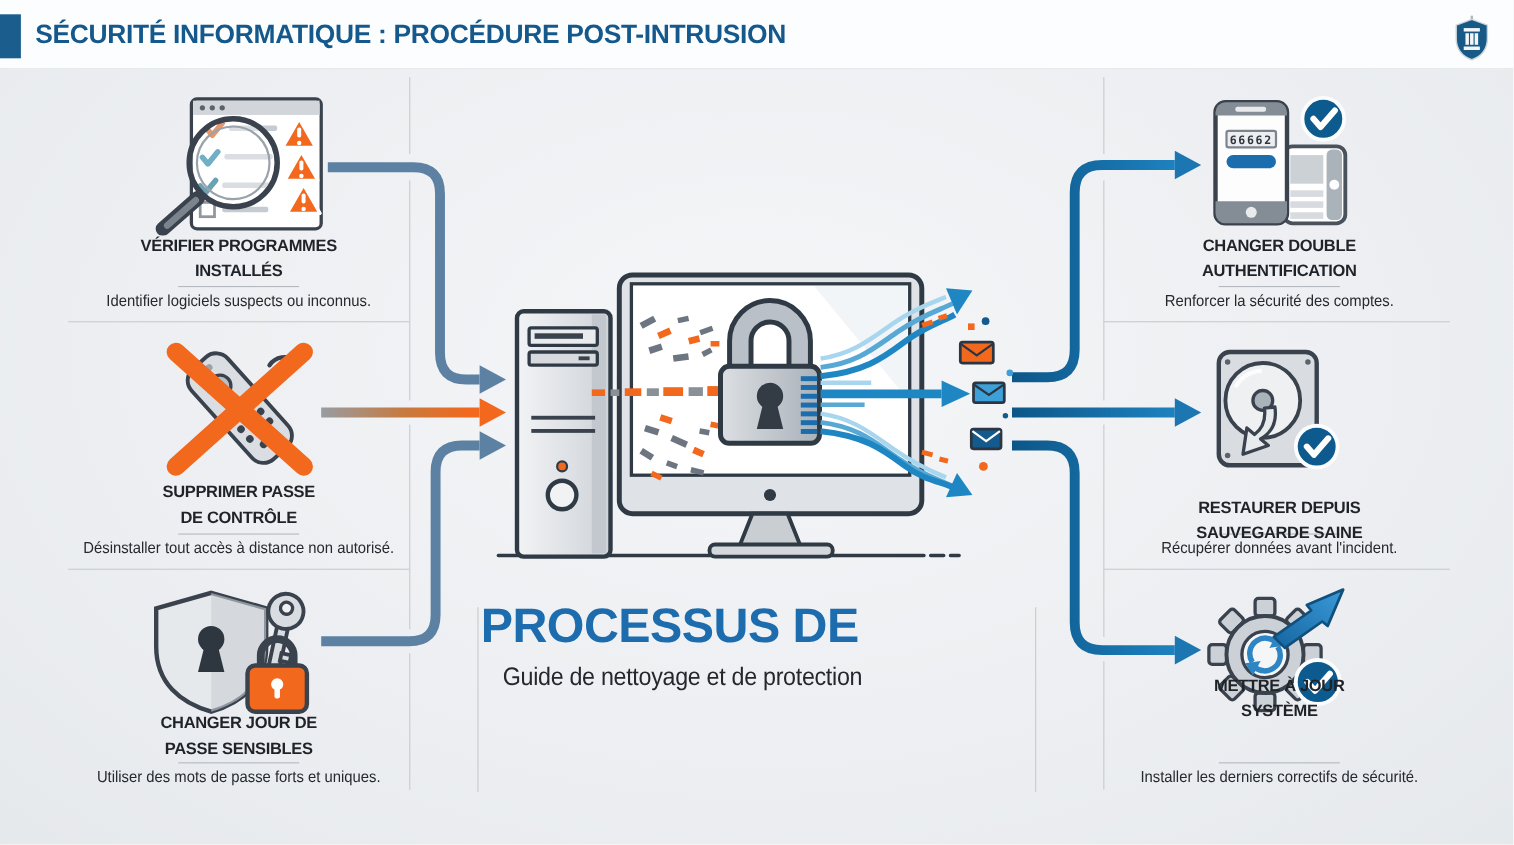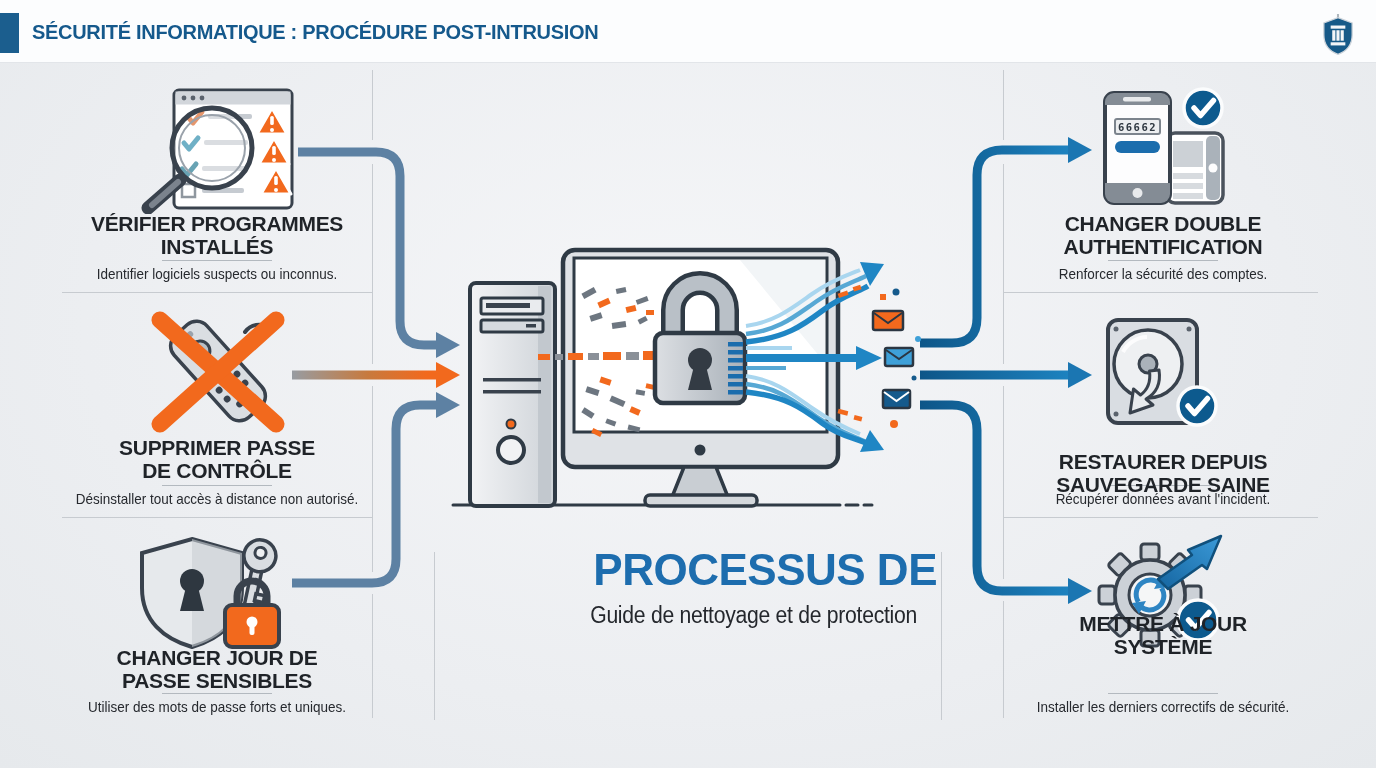--- a/index.html
+++ b/index.html
@@ -4,36 +4,36 @@
 <style>
   html,body{margin:0;padding:0;}
   body{font-family:"Liberation Sans","DejaVu Sans",sans-serif;}
   .page{position:relative;width:1376px;height:768px;overflow:hidden;
         background:radial-gradient(ellipse at 50% 42%, #f5f6f8 0%, #eceef1 62%, #e6e9ec 100%);}
   
   .header{position:absolute;left:0;top:0;width:1376px;height:62px;background:#fcfdfe;
           border-bottom:1px solid #e2e5e9;}
   .header-accent{position:absolute;left:0;top:13px;width:19px;height:40px;background:#1b5e8e;}
   .header-title{position:absolute;left:32px;top:0;height:62px;line-height:64px;
-                font-size:20px;font-weight:800;color:#15598c;letter-spacing:-.3px;white-space:nowrap;}
+                font-size:24px;font-weight:800;color:#15598c;letter-spacing:-.3px;white-space:nowrap;}
   .header-logo{position:absolute;left:1320px;top:14px;}
   
   .vline{position:absolute;width:1px;background:#c7cbd0;}
   .hline{position:absolute;height:1px;background:#c7cbd0;}
   .uline{position:absolute;height:1px;background:#b3b9bf;}
   
   .step-icon{position:absolute;}
-  .step-title{position:absolute;width:340px;text-align:center;font-size:21px;font-weight:800;
+  .step-title{position:absolute;width:340px;text-align:center;font-size:15px;font-weight:800;
               color:#1f2328;line-height:23px;letter-spacing:-.3px;white-space:pre-line;}
   .step-desc{position:absolute;width:340px;text-align:center;font-size:14.5px;color:#26292e;
              transform:scaleX(.93);transform-origin:center;white-space:nowrap;}
   .col-left .step-title,.col-left .step-desc{left:47px;}
   .col-right .step-title,.col-right .step-desc{left:993px;}
   
-  .center-title{position:absolute;left:437px;top:546px;width:500px;text-align:right;}
+  .center-title{position:absolute;left:437px;top:546px;width:500px;text-align:left;}
   .center-title .line{font-size:44px;font-weight:800;color:#1d6dae;line-height:47px;letter-spacing:-.5px;}
   .center-sub{margin-top:9px;font-size:23px;color:#24272c;letter-spacing:-.3px;transform:scaleX(.92);transform-origin:center;}
   .overlay{position:absolute;pointer-events:none;}
 </style>
 </head>
 <body>
 
 <div class="page">
 
   <div class="header">

